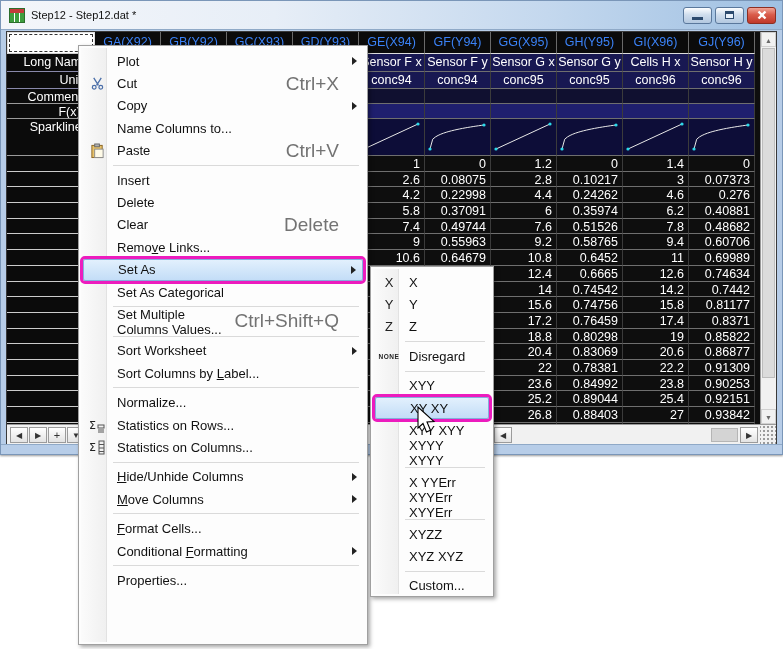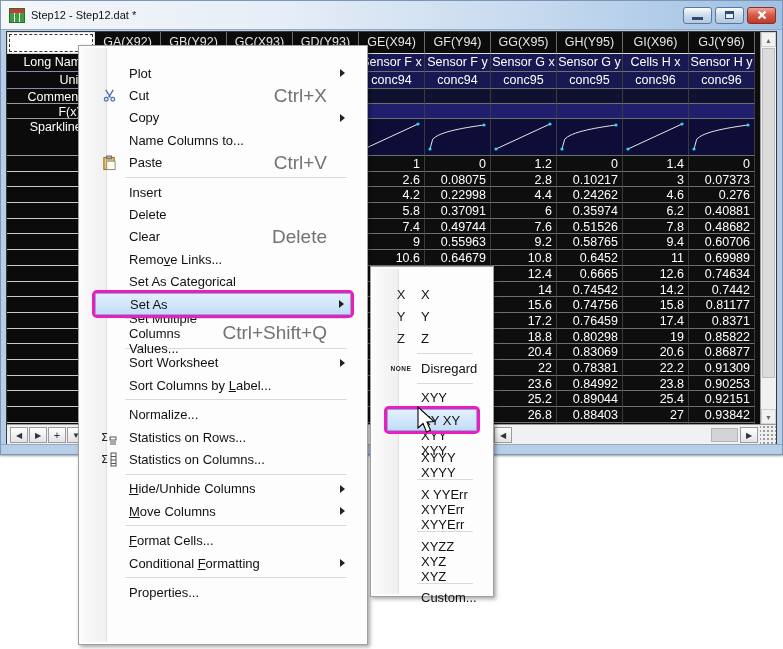--- a/index.html
+++ b/index.html
@@ -30,21 +30,21 @@
   
   .content { position:absolute; left:5px; right:5px; top:30px; height:414px;
              background:#0e0e0e; border:1px solid #3a3a3a; overflow:hidden; }
   .grid-area { position:absolute; left:0; top:0; right:16px; bottom:20px; overflow:hidden; background:#0e0e0e; }
   .row { display:flex; }
   .cell, .rowlabel, .colheader, .cornercell { flex:0 0 auto; overflow:hidden; white-space:nowrap; }
   .rowlabel { width:88px; color:#fff; font-size:12.5px; text-align:right; padding:1px 6px 0 0;
               background:#0b0b0b; border-right:1px solid #4a4a4a; border-bottom:1px solid #9a9a9a; }
   .cornercell { width:88px; background:#fff; border:1px solid #e0e0e0; outline:1px dashed #333; outline-offset:-3px;
                 border-bottom:1px solid #cfcfcf; }
-  .colheader { width:66px; background:#0b0b0b; color:#e5e5e5; font-size:12.5px; text-align:center; padding-top:3px;
+  .colheader { width:66px; background:#0b0b0b; color:#3b82f6; font-size:12.5px; text-align:center; padding-top:3px;
                border-right:1px solid #6a6a6a; border-bottom:1px solid #dcdcdc; }
   .cell { width:66px; color:#fff; font-size:12.5px; text-align:right; padding:1px 4px 0 0;
           border-right:1px solid #3b3b3b; border-bottom:1px solid #6f6f6f; }
   .cell.center { text-align:center; padding-right:0; }
   .r-header { height:22px; }
   .r-longname .cell, .r-units .cell { background:#181852; }
   .r-longname .rowlabel, .r-units .rowlabel { border-bottom:1px solid #8888aa; }
   .r-comments .cell { background:#101030; }
   .r-fx .cell { background:#1f1f6e; }
   .r-spark .cell { background:#0d0d38; padding:0; }
@@ -62,21 +62,21 @@
   .navbtn { position:absolute; top:2px; width:18px; height:16px; background:linear-gradient(#fff,#e3e3e3);
             border:1px solid #9b9b9b; font-size:8px; color:#333; text-align:center; line-height:15px; }
   .hthumb { position:absolute; top:3px; width:27px; height:14px; background:#d4d4d4; border:1px solid #b5b5b5; }
   .corner-grip { position:absolute; right:0; bottom:0; width:16px; height:20px; background:#f1f1f1;
                  background-image:radial-gradient(#9a9a9a 1px, transparent 1.3px); background-size:4px 4px;
                  background-position:6px 8px; border-top:1px solid #9a9a9a; }
   .botframe { position:absolute; left:0; right:0; bottom:0; height:10px; background:#b7cde8; border-top:1px solid #8fa9c7; }
 
   
   .menu { position:absolute; background:#fdfdfd; border:1px solid #a0a0a0;
-          box-shadow:2px 2px 4px rgba(0,0,0,.35); padding:16px; z-index:10; }
+          box-shadow:2px 2px 4px rgba(0,0,0,.35); padding:4px; z-index:10; }
   .menu .gutterstripe { position:absolute; left:2px; top:2px; bottom:2px; width:26px;
           background:linear-gradient(90deg,#fbfbfb,#f0f0f0); border-right:1px solid #e2e2e2; }
   #main-menu { left:78px; top:45px; width:290px; height:600px; }
   #sub-menu  { left:370px; top:266px; width:124px; height:331px; }
   .mi { position:relative; height:22.4px; display:flex; align-items:center; padding:0 8px 0 34px;
         font-size:13px; color:#111; cursor:default; }
   #sub-menu .mi { padding-left:34px; }
   .mi .sc { margin-left:auto; font-size:19px; color:#737373; padding-right:16px; }
   .mi .arrow { position:absolute; right:6px; top:50%; margin-top:-4px; width:0; height:0;
                border-left:5px solid #222; border-top:4px solid transparent; border-bottom:4px solid transparent; }
@@ -514,26 +514,26 @@
     <div class="mi">
       <span>Delete</span>
     </div>
     <div class="mi">
       <span>Clear</span>
       <span class="sc">Delete</span>
     </div>
     <div class="mi">
       <span>Remo<u>v</u>e Links...</span>
     </div>
-    <div class="mi">
-      <span>Set As Categorical</span>
-    </div>
     <div class="mi hl magenta">
       <span>Set As</span>
       <span class="arrow"></span>
+    </div>
+    <div class="mi">
+      <span>Set As Categorical</span>
     </div>
     <div class="msep"></div>
     <div class="mi">
       <span>Set Multiple Columns Values...</span>
       <span class="sc">Ctrl+Shift+Q</span>
     </div>
     <div class="msep"></div>
     <div class="mi">
       <span>Sort Worksheet</span>
       <span class="arrow"></span>

